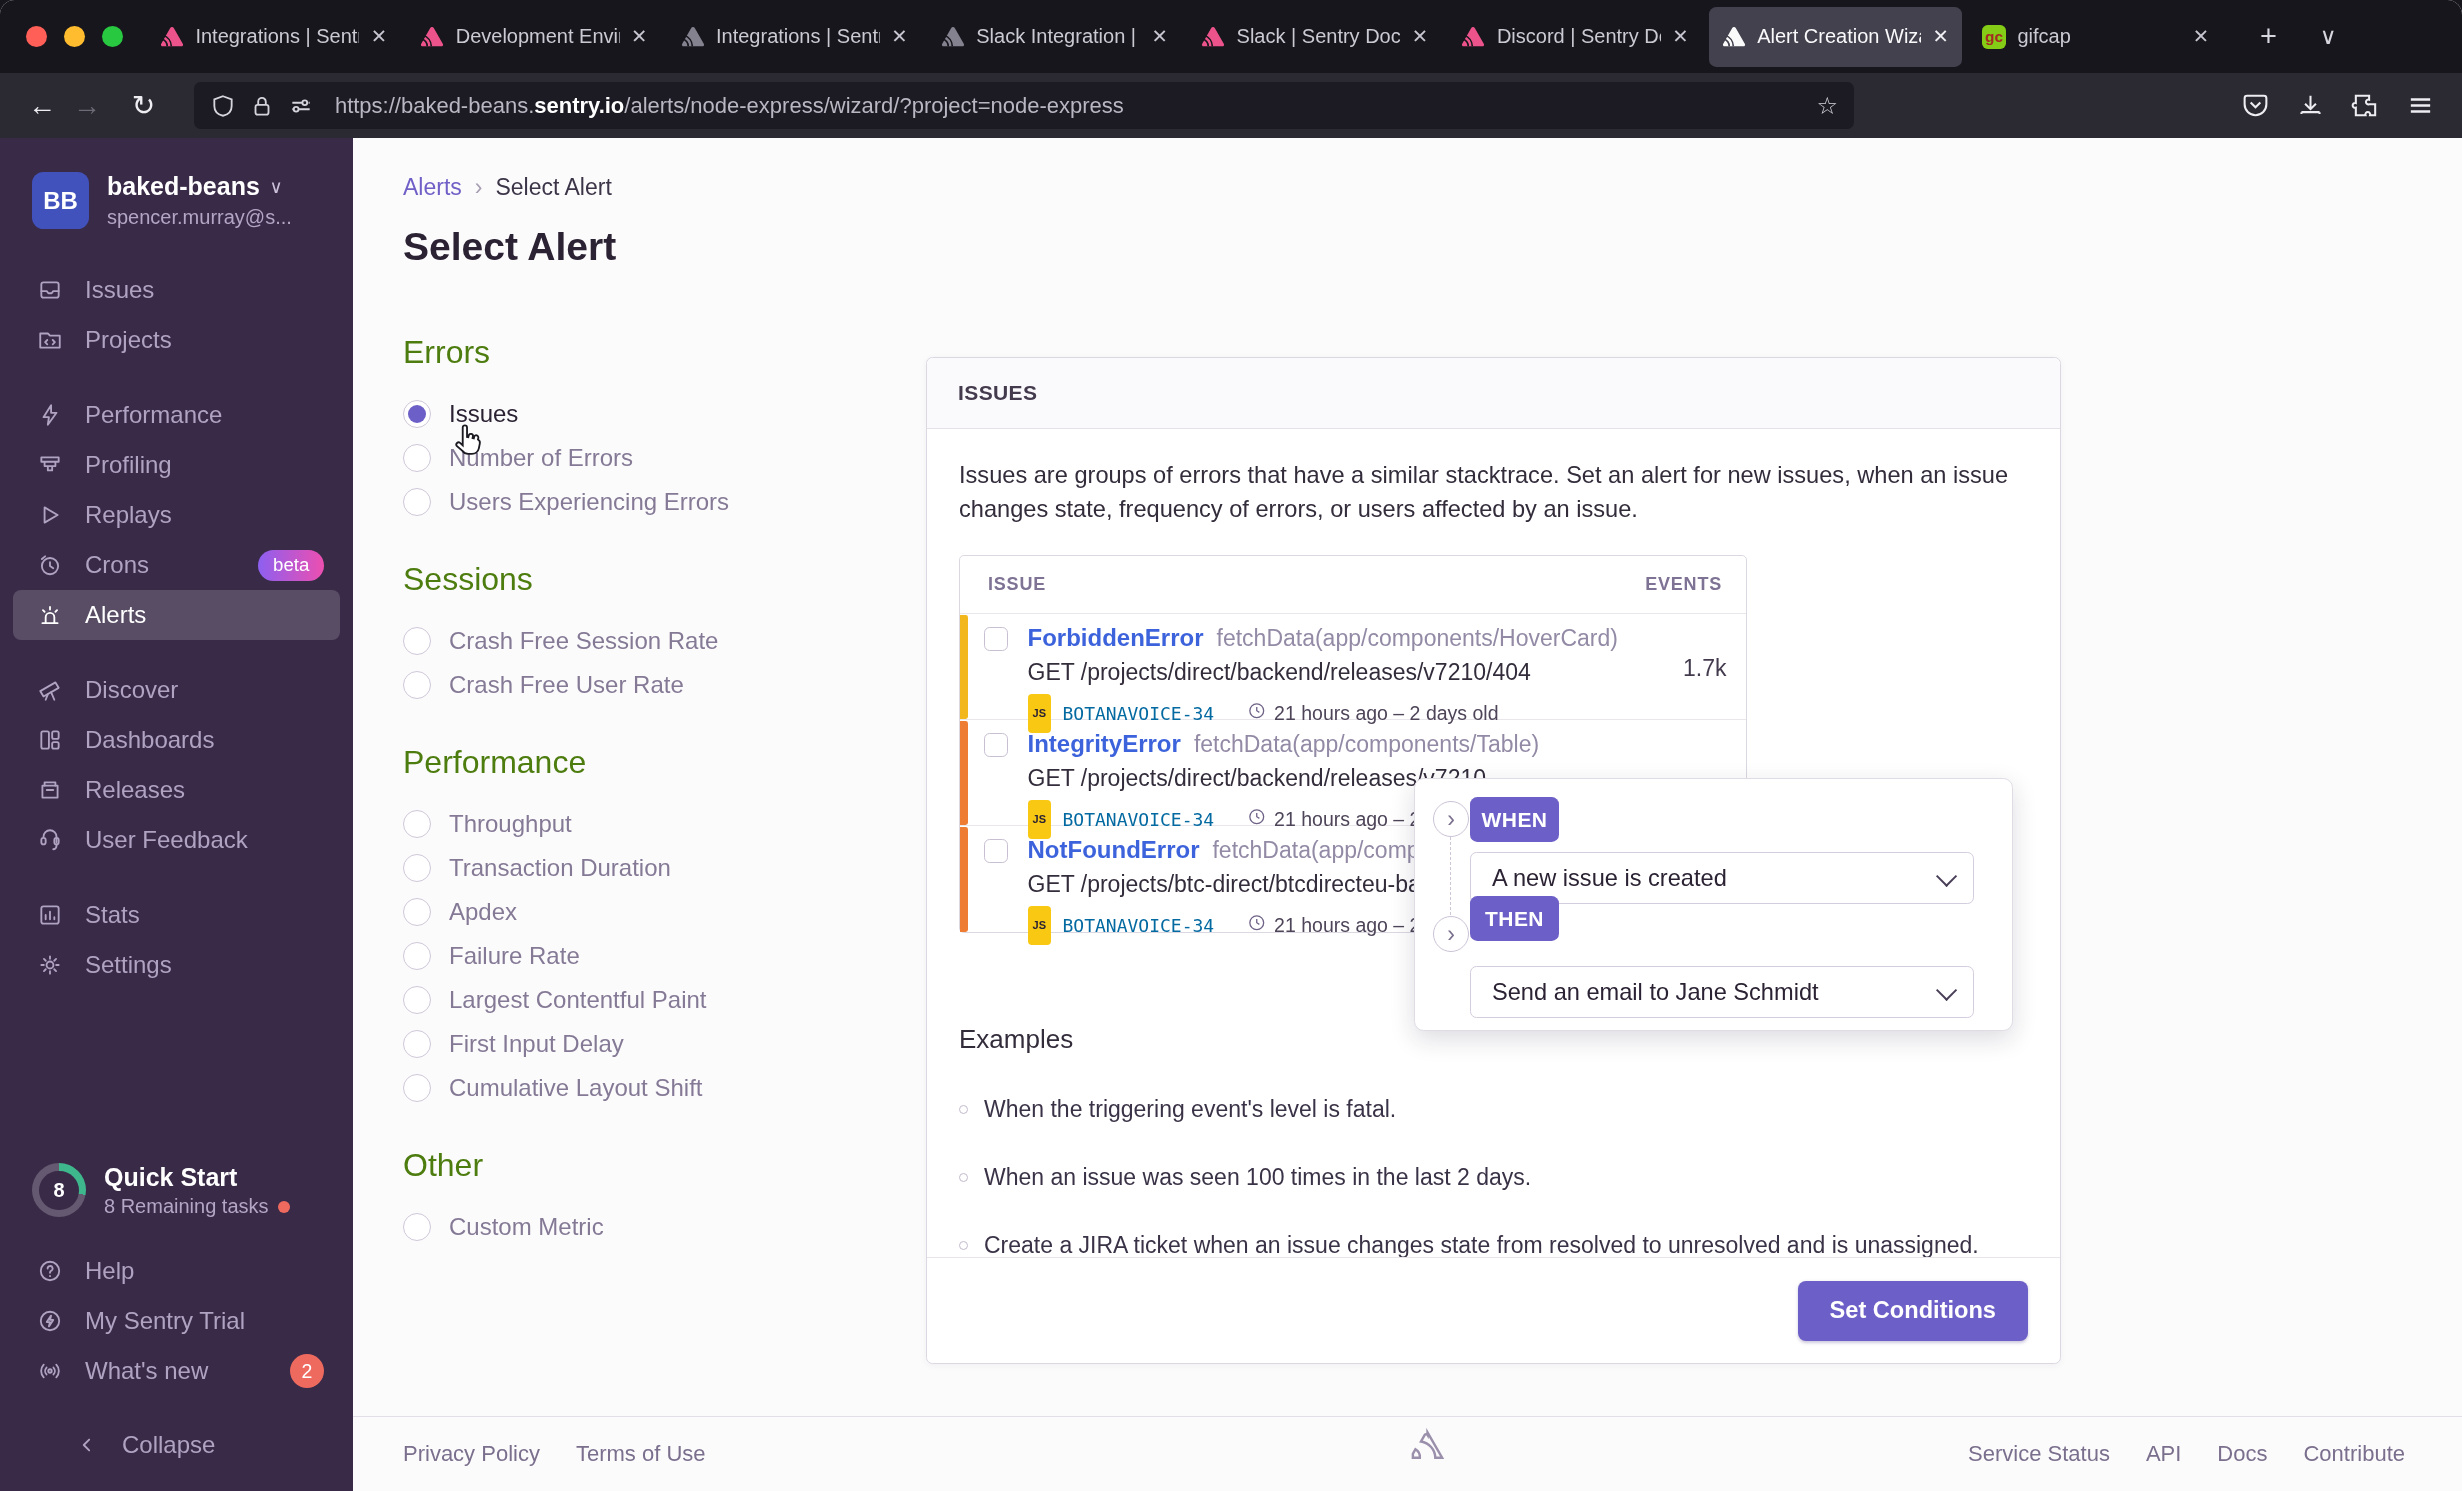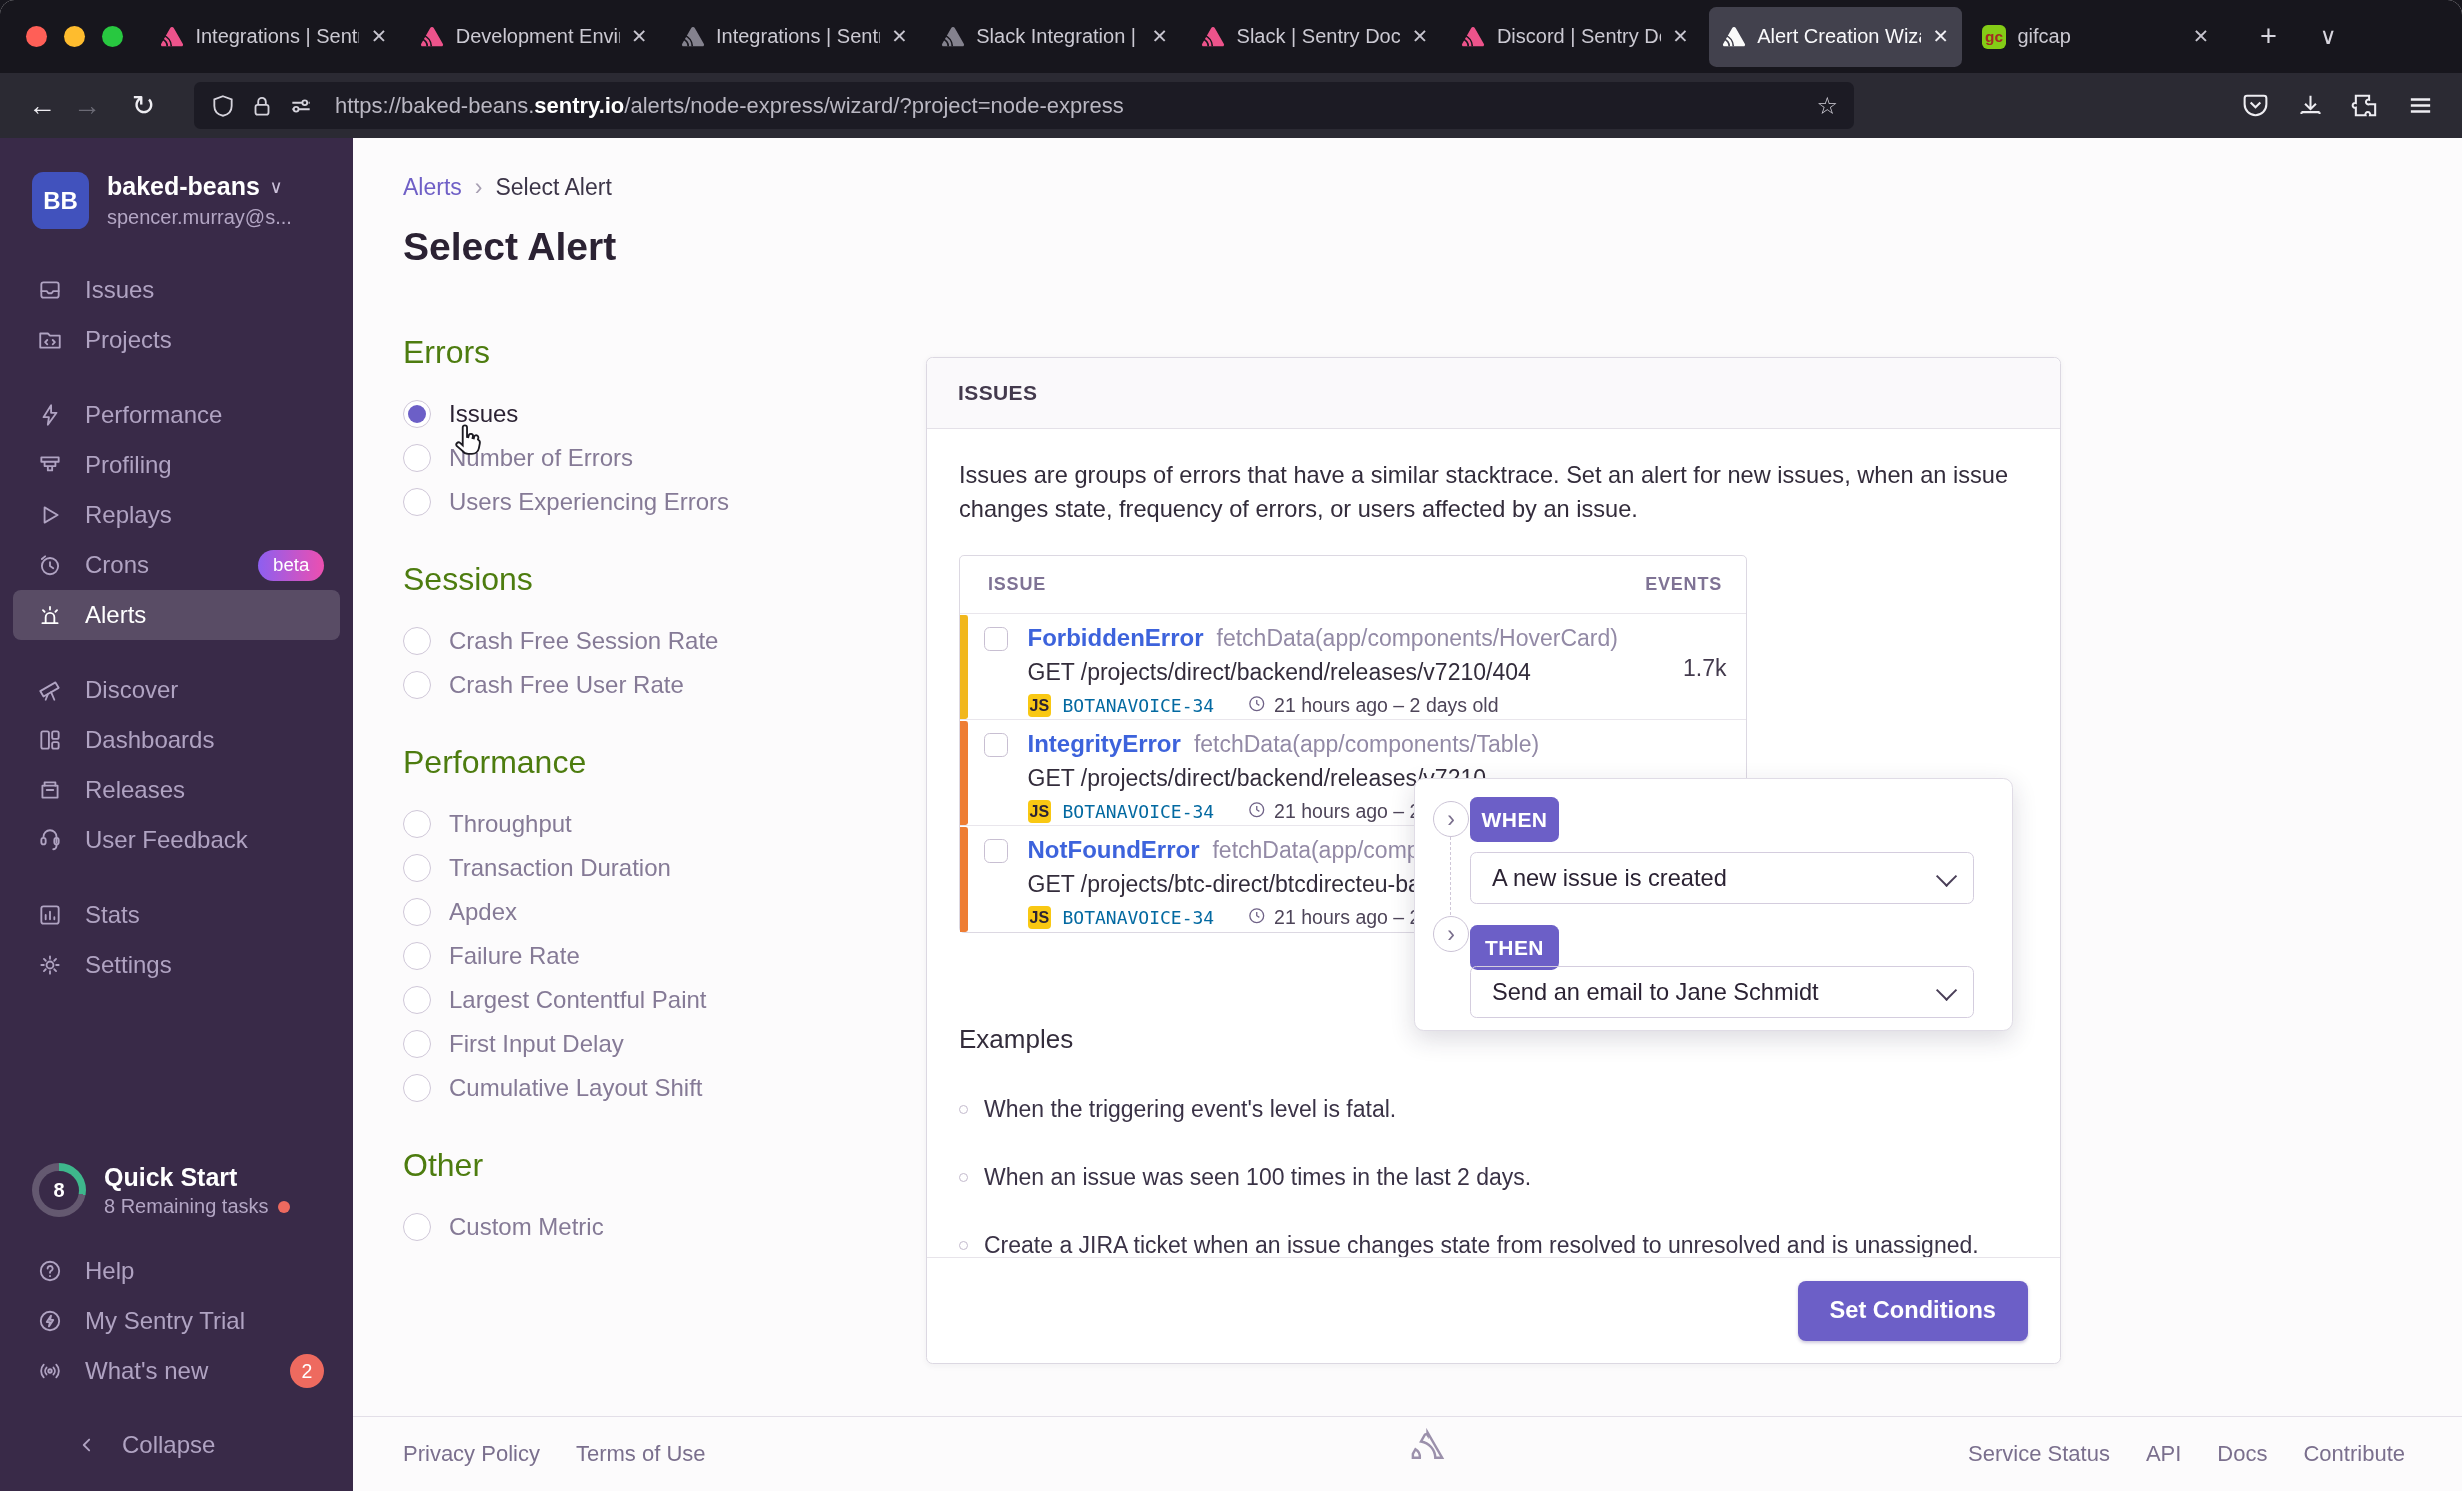--- a/index.html
+++ b/index.html
@@ -105,21 +105,21 @@
   .irow:last-child { border-bottom:none; }
   .levelbar { width:8px; flex:none; border-radius:0 2.4px 2.4px 0; margin:0.8px 0; }
   .checkbox { width:24px; height:24px; border:1.6px solid #c8bfd2; border-radius:5.7px; background:#fff;
     margin:13px 0 0 16px; flex:none; }
   .idata { margin-left:19.5px; padding-top:9.7px; white-space:nowrap; }
   .iline1 { font-size:24px; }
   .iname { color:#3D63DC; font-weight:bold; }
   .iculprit { color:#938aa6; font-size:23px; margin-left:13px; }
   .iline2 { font-size:23px; color:#332c3b; margin-top:6.5px; }
   .iline3 { margin-top:8px; display:flex; align-items:center; gap:11.4px; }
-  .jsbadge { width:23.6px; height:23px; border-radius:4px; background:#F9C813; color:#2b2233; font-size:16px;
+  .jsbadge { width:23.6px; height:39px; border-radius:4px; background:#F9C813; color:#2b2233; font-size:11px;
     font-weight:bold; display:flex; align-items:center; justify-content:center; }
   .iproj { font-family:"DejaVu Sans Mono", monospace; font-size:18px; color:#0369a1; }
   .iage { font-size:19.5px; color:#4e4559; display:flex; align-items:center; gap:8px; margin-left:21px; }
   .clock svg{ width:19.5px; height:19.5px; stroke:#6f6287; fill:none; stroke-width:1.6; }
   .ievents { position:absolute; right:19.5px; top:41px; font-size:23px; color:#433a4d; }
 
   .examples { margin-top:91px; }
   .exhead { font-size:26px; color:#332c3b; }
   .exitem { display:flex; align-items:center; gap:16px; margin-top:41px; font-size:23px; color:#3a3246; }
   .bullet { width:9px; height:9px; border-radius:50%; border:1.6px solid #c3bacd; flex:none; }
@@ -648,21 +648,21 @@
 
       <div class="popup">
         <div class="pcircle" style="top:22px">›</div>
         <div class="pdash"></div>
         <div class="pcircle" style="top:137px">›</div>
         <div class="pbadge" style="top:18px">WHEN</div>
         <div class="pselect" style="top:73px">
           <span>A new issue is created</span>
           <span class="pchev"></span>
         </div>
-        <div class="pbadge" style="top:146px">THEN</div>
+        <div class="pbadge" style="top:117px">THEN</div>
         <div class="pselect" style="top:187px">
           <span>Send an email to Jane Schmidt</span>
           <span class="pchev"></span>
         </div>
       </div>
 
       <svg class="cursor" style="left:96px; top:283px; width:37px; height:37px" viewBox="0 0 24 24">
         <path d="M10.3 2.8c.8 0 1.4.6 1.4 1.4v6.2l.8.1.3-1.1c.2-.8 1-1.2 1.7-1 .7.2 1.2.9 1 1.7l-.2.9.8.2.2-.9c.2-.8 1-1.2 1.7-1 .7.2 1.2 1 1 1.7l-.2 1c.9.5 1.4 1.5 1.2 2.5l-.6 3.1a4.6 4.6 0 0 1-4.5 3.7h-2.5a4.6 4.6 0 0 1-3.7-1.9L5 16.2a1.5 1.5 0 0 1 2.2-2l1.7 1.6V4.2c0-.8.6-1.4 1.4-1.4z" fill="#ffffff" stroke="#1c1b22" stroke-width="1.2"></path>
       </svg>
 

